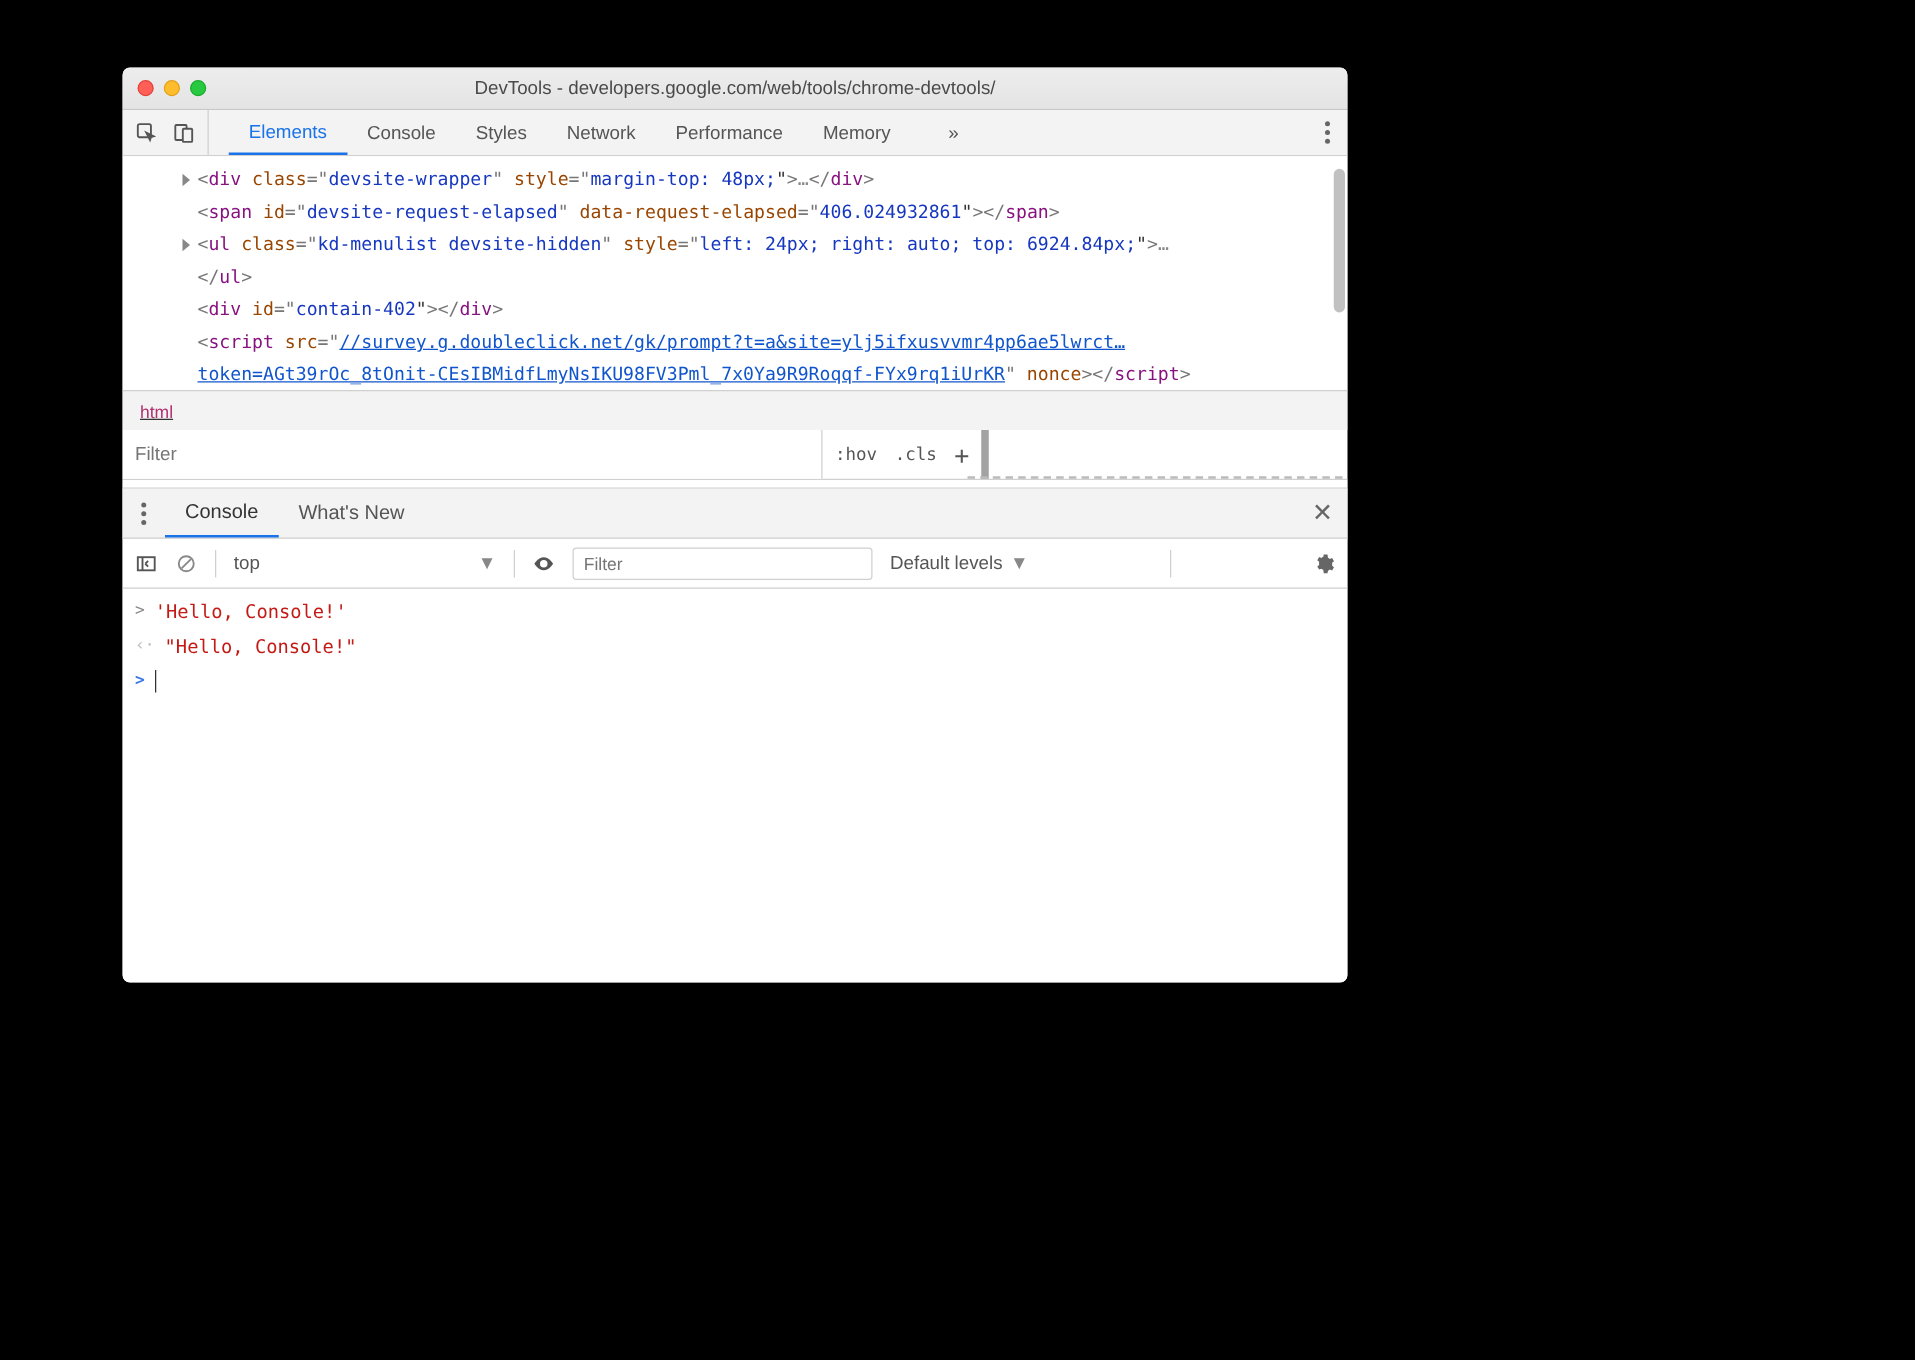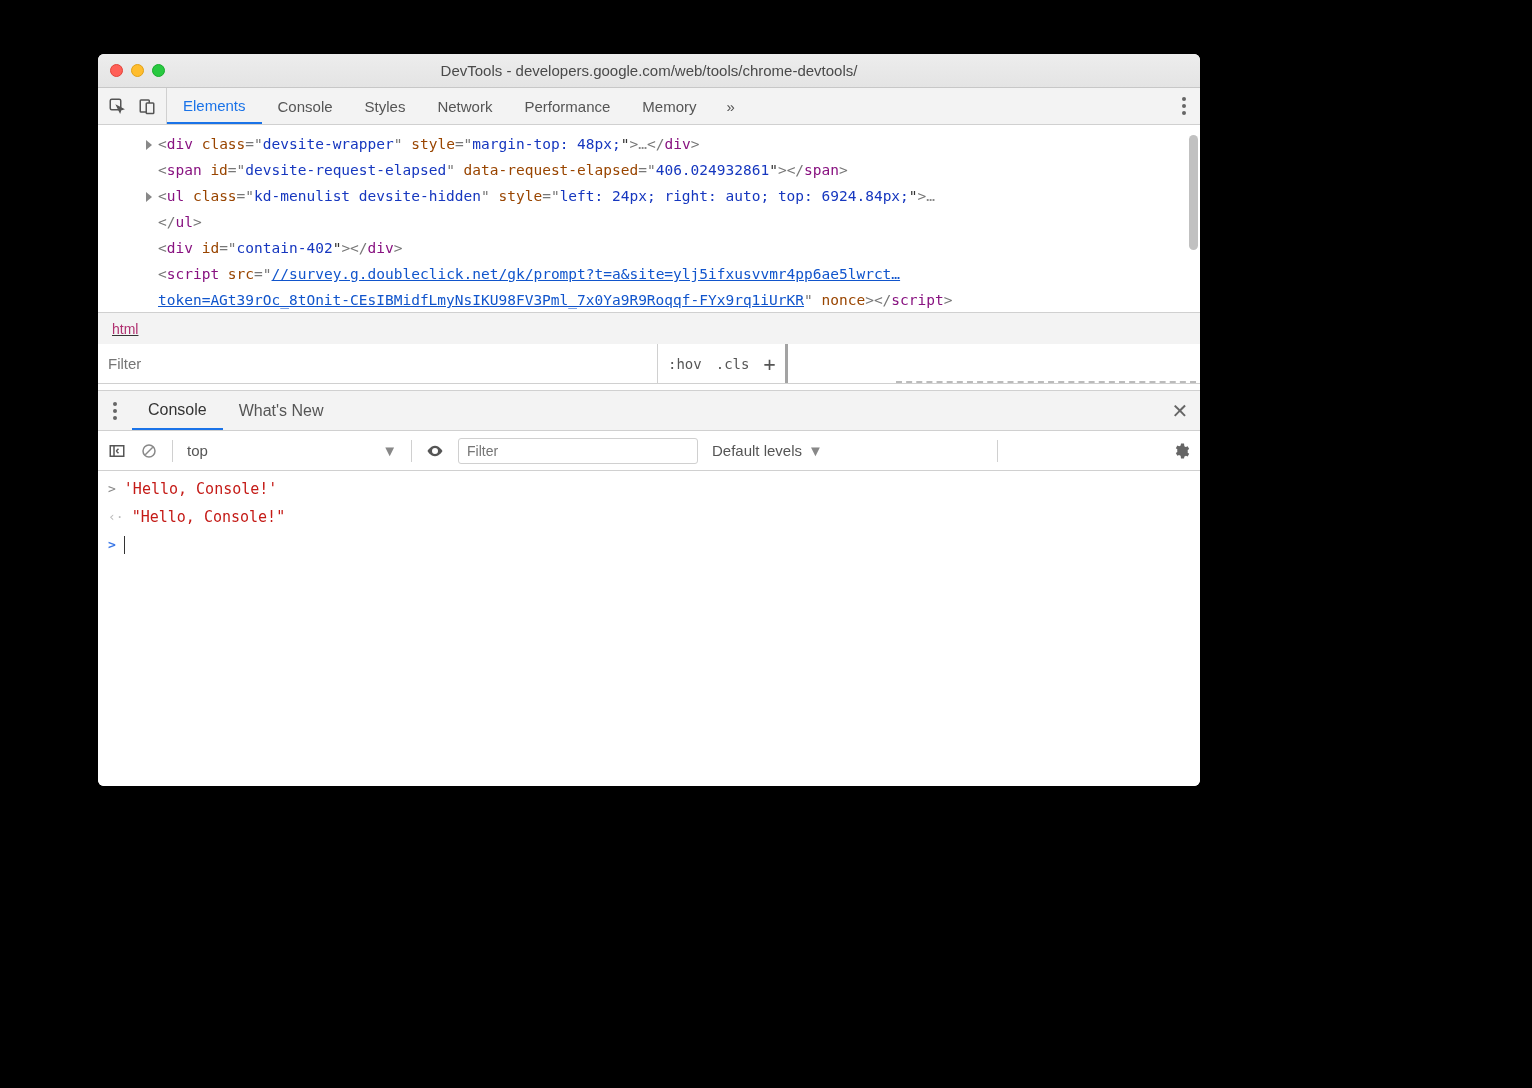--- a/index.html
+++ b/index.html
@@ -9,21 +9,21 @@
     height: 1088px;
     font-family: -apple-system, "Helvetica Neue", Arial, sans-serif;
     font-size: 15px;
     color: #333;
     overflow: hidden;
   }
   .window {
     position: absolute;
     left: 98px;
     top: 54px;
-    width: 1102px;
+    width: 980px;
     height: 732px;
     background: #fff;
     border-radius: 6px;
     box-shadow: 0 18px 60px rgba(0,0,0,.55);
     display: flex;
     flex-direction: column;
     overflow: hidden;
   }
   
   .titlebar {
@@ -41,20 +41,21 @@
   .dot.yellow { background:#ffbd2e; border:1px solid #e1a116;}
   .dot.green { background:#28c940; border:1px solid #17ac2c;}
   .title { position:absolute; left:0; right:0; text-align:center; font-size:15px; color:#4a4a4a; pointer-events:none;}
   
   .tabstrip {
     height: 37px;
     border-bottom: 1px solid #d0d0d0;
     display: flex;
     align-items: stretch;
     background: #f3f3f3;
+    gap: 16px;
   }
   .tabstrip .lefticons { display:flex; align-items:center; padding:0 10px; gap:12px; border-right:1px solid #d0d0d0;}
   .tabstrip .tabs { display:flex; align-items:stretch; }
   .tabstrip .tab { padding:0 16px; display:flex; align-items:center; color:#555; cursor:pointer; font-size:15px;}
   .tabstrip .tab.active { color:#1a73e8; border-bottom:2px solid #1a73e8;}
   .tabstrip .more { padding:0 14px; display:flex; align-items:center; color:#555;}
   .tabstrip .right { margin-left:auto; display:flex; align-items:center; padding:0 14px; color:#666;}
   .kebab { display:flex; flex-direction:column; gap:3px;}
   .kebab span{ width:4px; height:4px; background:#666; border-radius:50%;}
   
@@ -114,21 +115,21 @@
   .filterrow input{
     flex:0 0 560px;
     border:none;
     padding:0 10px;
     font-size:15px;
     outline:none;
     border-right:1px solid #d0d0d0;
   }
   .filterrow .chips{
     display:flex; align-items:center; padding:0 10px; gap:14px; color:#555; font-family:Menlo,Consolas,monospace; font-size:14px;
-    border-right:3px solid #a3a3a3;
+    border-right:6px solid #a3a3a3;
   }
   .filterrow .plus{ font-size:20px; line-height:1;}
   .filterrow .rest{ flex:1; position:relative;}
   .filterrow .dashed{ position:absolute; right:4px; bottom:0; width:300px; border-top:2px dashed #bbb;}
   .styles-body{ height:6px; background:#fff;}
   
   .drawer{
     border-top:1px solid #d0d0d0;
     display:flex; flex-direction:column;
     flex:1;

